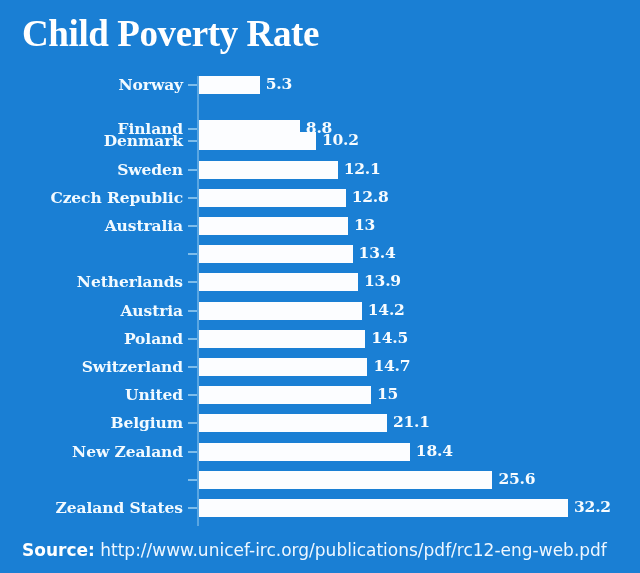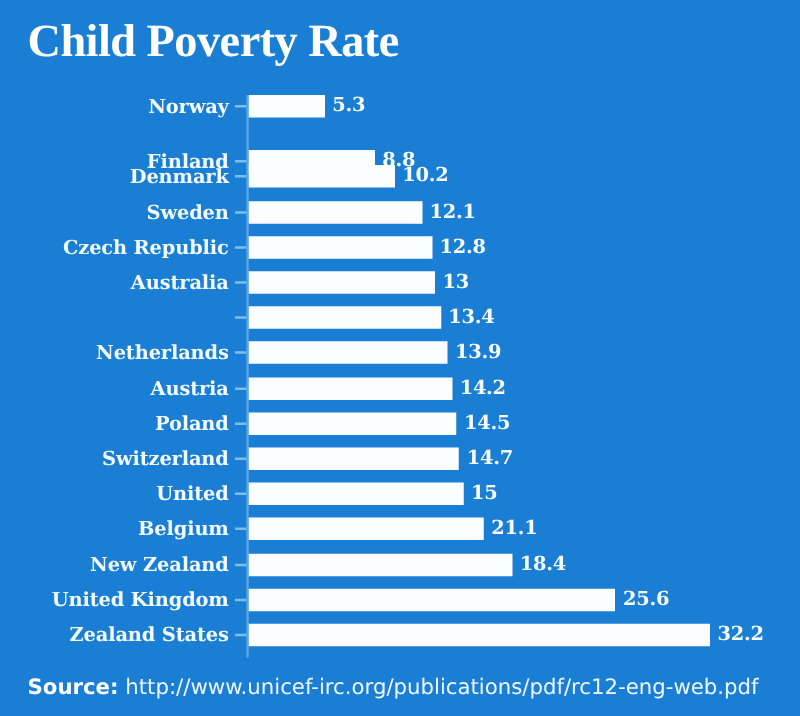--- a/index.html
+++ b/index.html
@@ -244,21 +244,20 @@
         </div>
         <div class="bar-row" style="top: 366.6px;">
           <div class="bar-label">New Zealand</div>
           <div class="tick-mark"></div>
           <div class="bar-track" style="width: 210.864px;">
             <div class="bar-fill" style="width: 100%; background: rgb(252, 253, 255);"></div>
           </div>
           <div class="bar-value" style="left: 415.864px;">18.4</div>
         </div>
         <div class="bar-row" style="top: 394.8px;">
-          <div class="bar-label">United Kingdom</div>
           <div class="tick-mark"></div>
           <div class="bar-track" style="width: 293.376px;">
             <div class="bar-fill" style="width: 100%; background: rgb(252, 253, 255);"></div>
           </div>
           <div class="bar-value" style="left: 498.376px;">25.6</div>
         </div>
         <div class="bar-row" style="top: 423px;">
           <div class="bar-label">Zealand States</div>
           <div class="tick-mark"></div>
           <div class="bar-track" style="width: 369.012px;">

